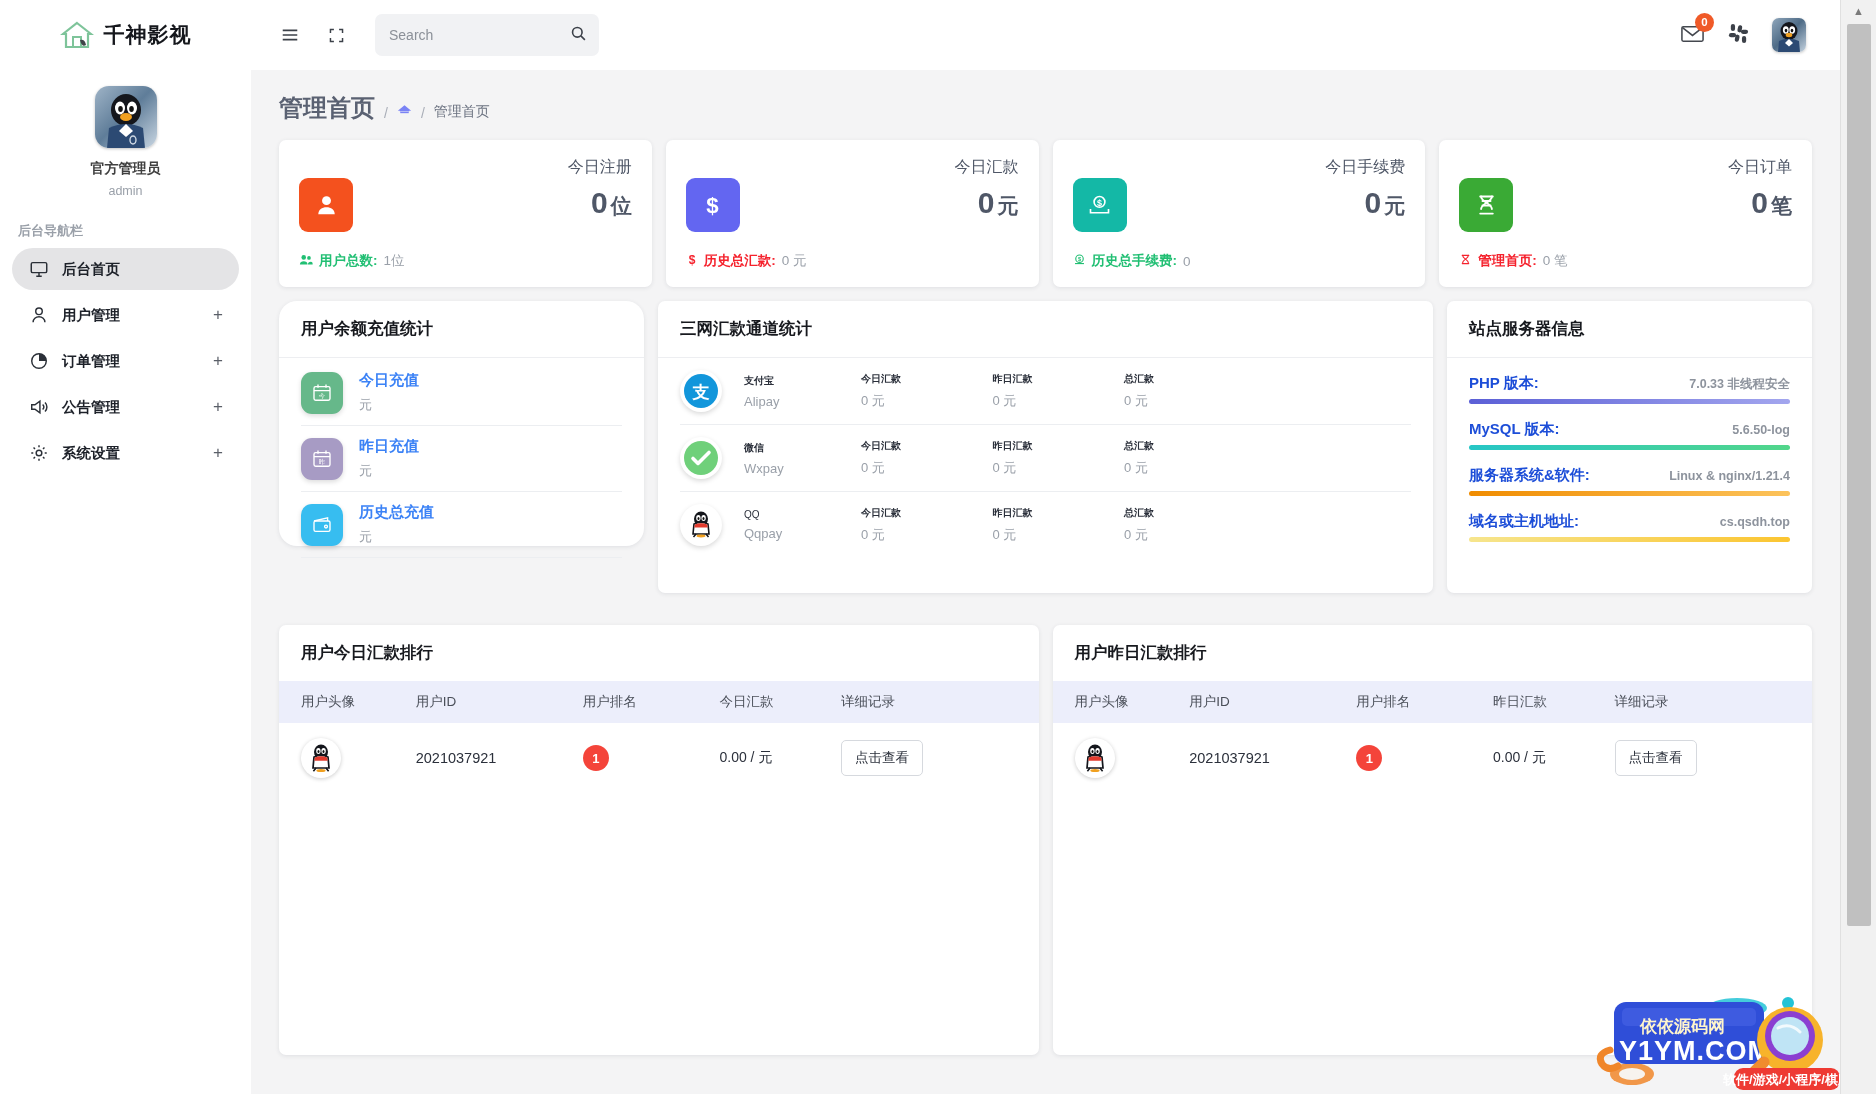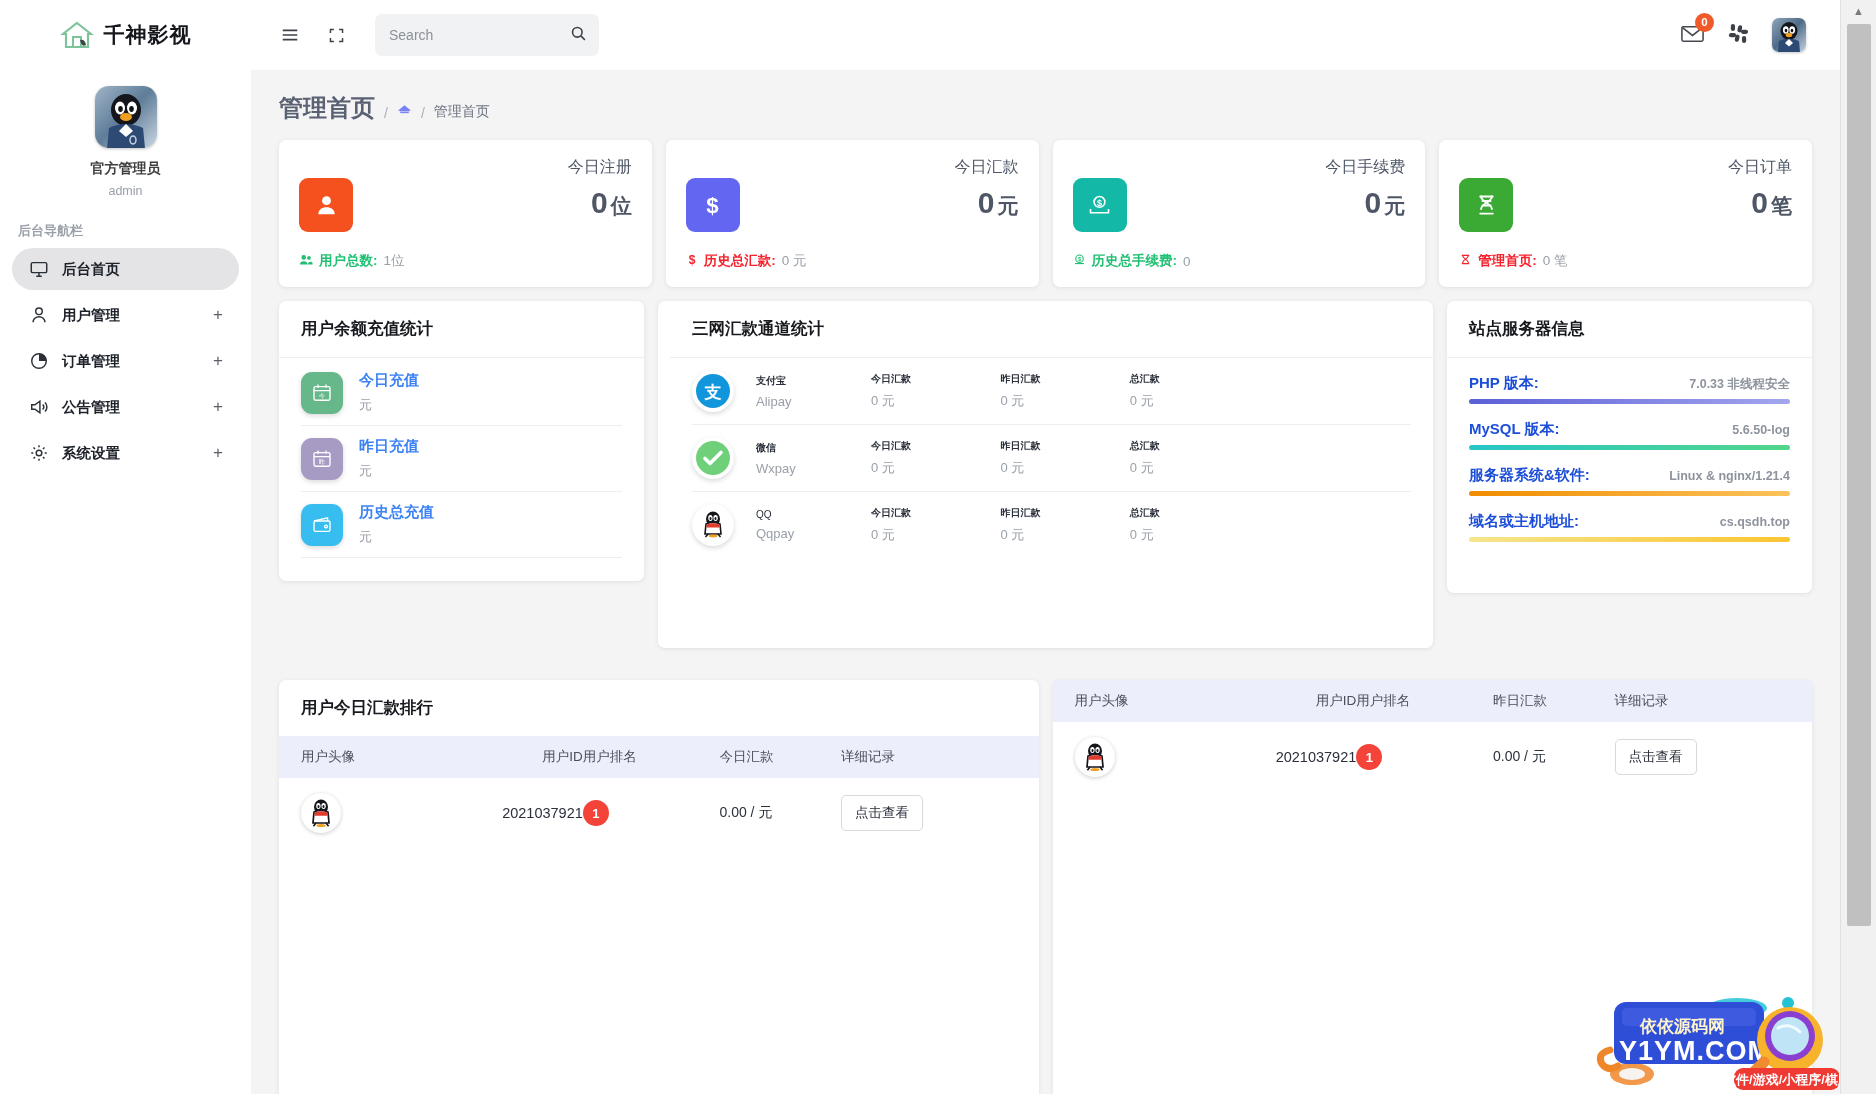--- a/index.html
+++ b/index.html
@@ -132,36 +132,36 @@
     font-size: 13.5px; display: flex; align-items: center; gap: 6px;
     font-weight: bold;
   }
   .stat-foot .sv { font-weight: 400; color: #9aa0a9; }
 
   
   .card-head {
     padding: 17px 22px; border-bottom: 1px solid #edeef1;
     font-size: 16.5px; font-weight: bold; color: #17191e;
   }
-  .recharge-card { width: 365px; flex: 0 0 365px; height: 280px; }
+  .recharge-card { width: 365px; flex: 0 0 365px; height: 245px; border-radius: 18px; }
   .rc-row {
     display: flex; align-items: center; gap: 16px; padding: 11px 22px 11px 22px;
     margin: 0 22px; border-bottom: 1px solid #eceef1;
   }
   .rc-row:first-of-type { padding-top: 14px; }
   .rc-pad { padding-left: 0; padding-right: 0; }
   .rc-ico {
     width: 42px; height: 42px; border-radius: 11px; flex: 0 0 42px;
     display: flex; align-items: center; justify-content: center;
     box-shadow: 0 2px 5px rgba(0,0,0,.14);
   }
   .rc-title { font-size: 15px; font-weight: bold; color: #3b82f6; }
   .rc-sub { font-size: 13px; color: #9aa0a9; margin-top: 6px; }
 
-  .channel-card { flex: 1; height: 347px; padding-left: 12px; }
+  .channel-card { flex: 1; height: 292px; }
   .ch-row {
     display: flex; align-items: center; margin: 0 22px;
     padding: 12px 0; border-bottom: 1px solid #eceef1;
   }
   .ch-logo {
     width: 42px; height: 42px; border-radius: 50%; flex: 0 0 42px;
     background: #fff; box-shadow: 0 2px 5px rgba(0,0,0,.15);
     display: flex; align-items: center; justify-content: center; overflow: hidden;
   }
   .ch-col { flex: 0 0 18%; padding-left: 22px; }
@@ -180,21 +180,21 @@
   
   .table-card { flex: 1; height: 430px; display: flex; flex-direction: column; }
   .tbl-head-row {
     display: flex; background: #eceefb; height: 42px; align-items: center;
   }
   .tbl-head-row div { font-size: 13.5px; color: #4a4f59; }
   .tbl-body-row {
     display: flex; align-items: center; height: 70px;
   }
   .c1 { flex: 0 0 18%; padding-left: 22px; }
-  .c2 { flex: 0 0 22%; text-align: right; }
+  .c2 { flex: 0 0 22%; }
   .c3 { flex: 0 0 18%; }
   .c4 { flex: 0 0 16%; }
   .c5 { flex: 1; }
   .qq-avatar {
     width: 40px; height: 40px; border-radius: 50%; background: #fff;
     box-shadow: 0 1px 4px rgba(0,0,0,.2); display: flex;
     align-items: center; justify-content: center; overflow: hidden;
   }
   .uid { font-size: 14.5px; color: #2b303b; }
   .rank-badge {
@@ -690,20 +690,21 @@
           <span class="rank-badge">1</span>
         </div>
         <div class="c4 amt">0.00 / 元</div>
         <div class="c5">
           <button class="detail-btn">点击查看</button>
         </div>
       </div>
     </div>
 
     <div class="card table-card">
+      <div class="card-head" style="border-bottom:none">用户昨日汇款排行</div>
       <div class="tbl-head-row">
         <div class="c1">用户头像</div>
         <div class="c2">用户ID</div>
         <div class="c3">用户排名</div>
         <div class="c4">昨日汇款</div>
         <div class="c5">详细记录</div>
       </div>
       <div class="tbl-body-row">
         <div class="c1">
           <div class="qq-avatar">

